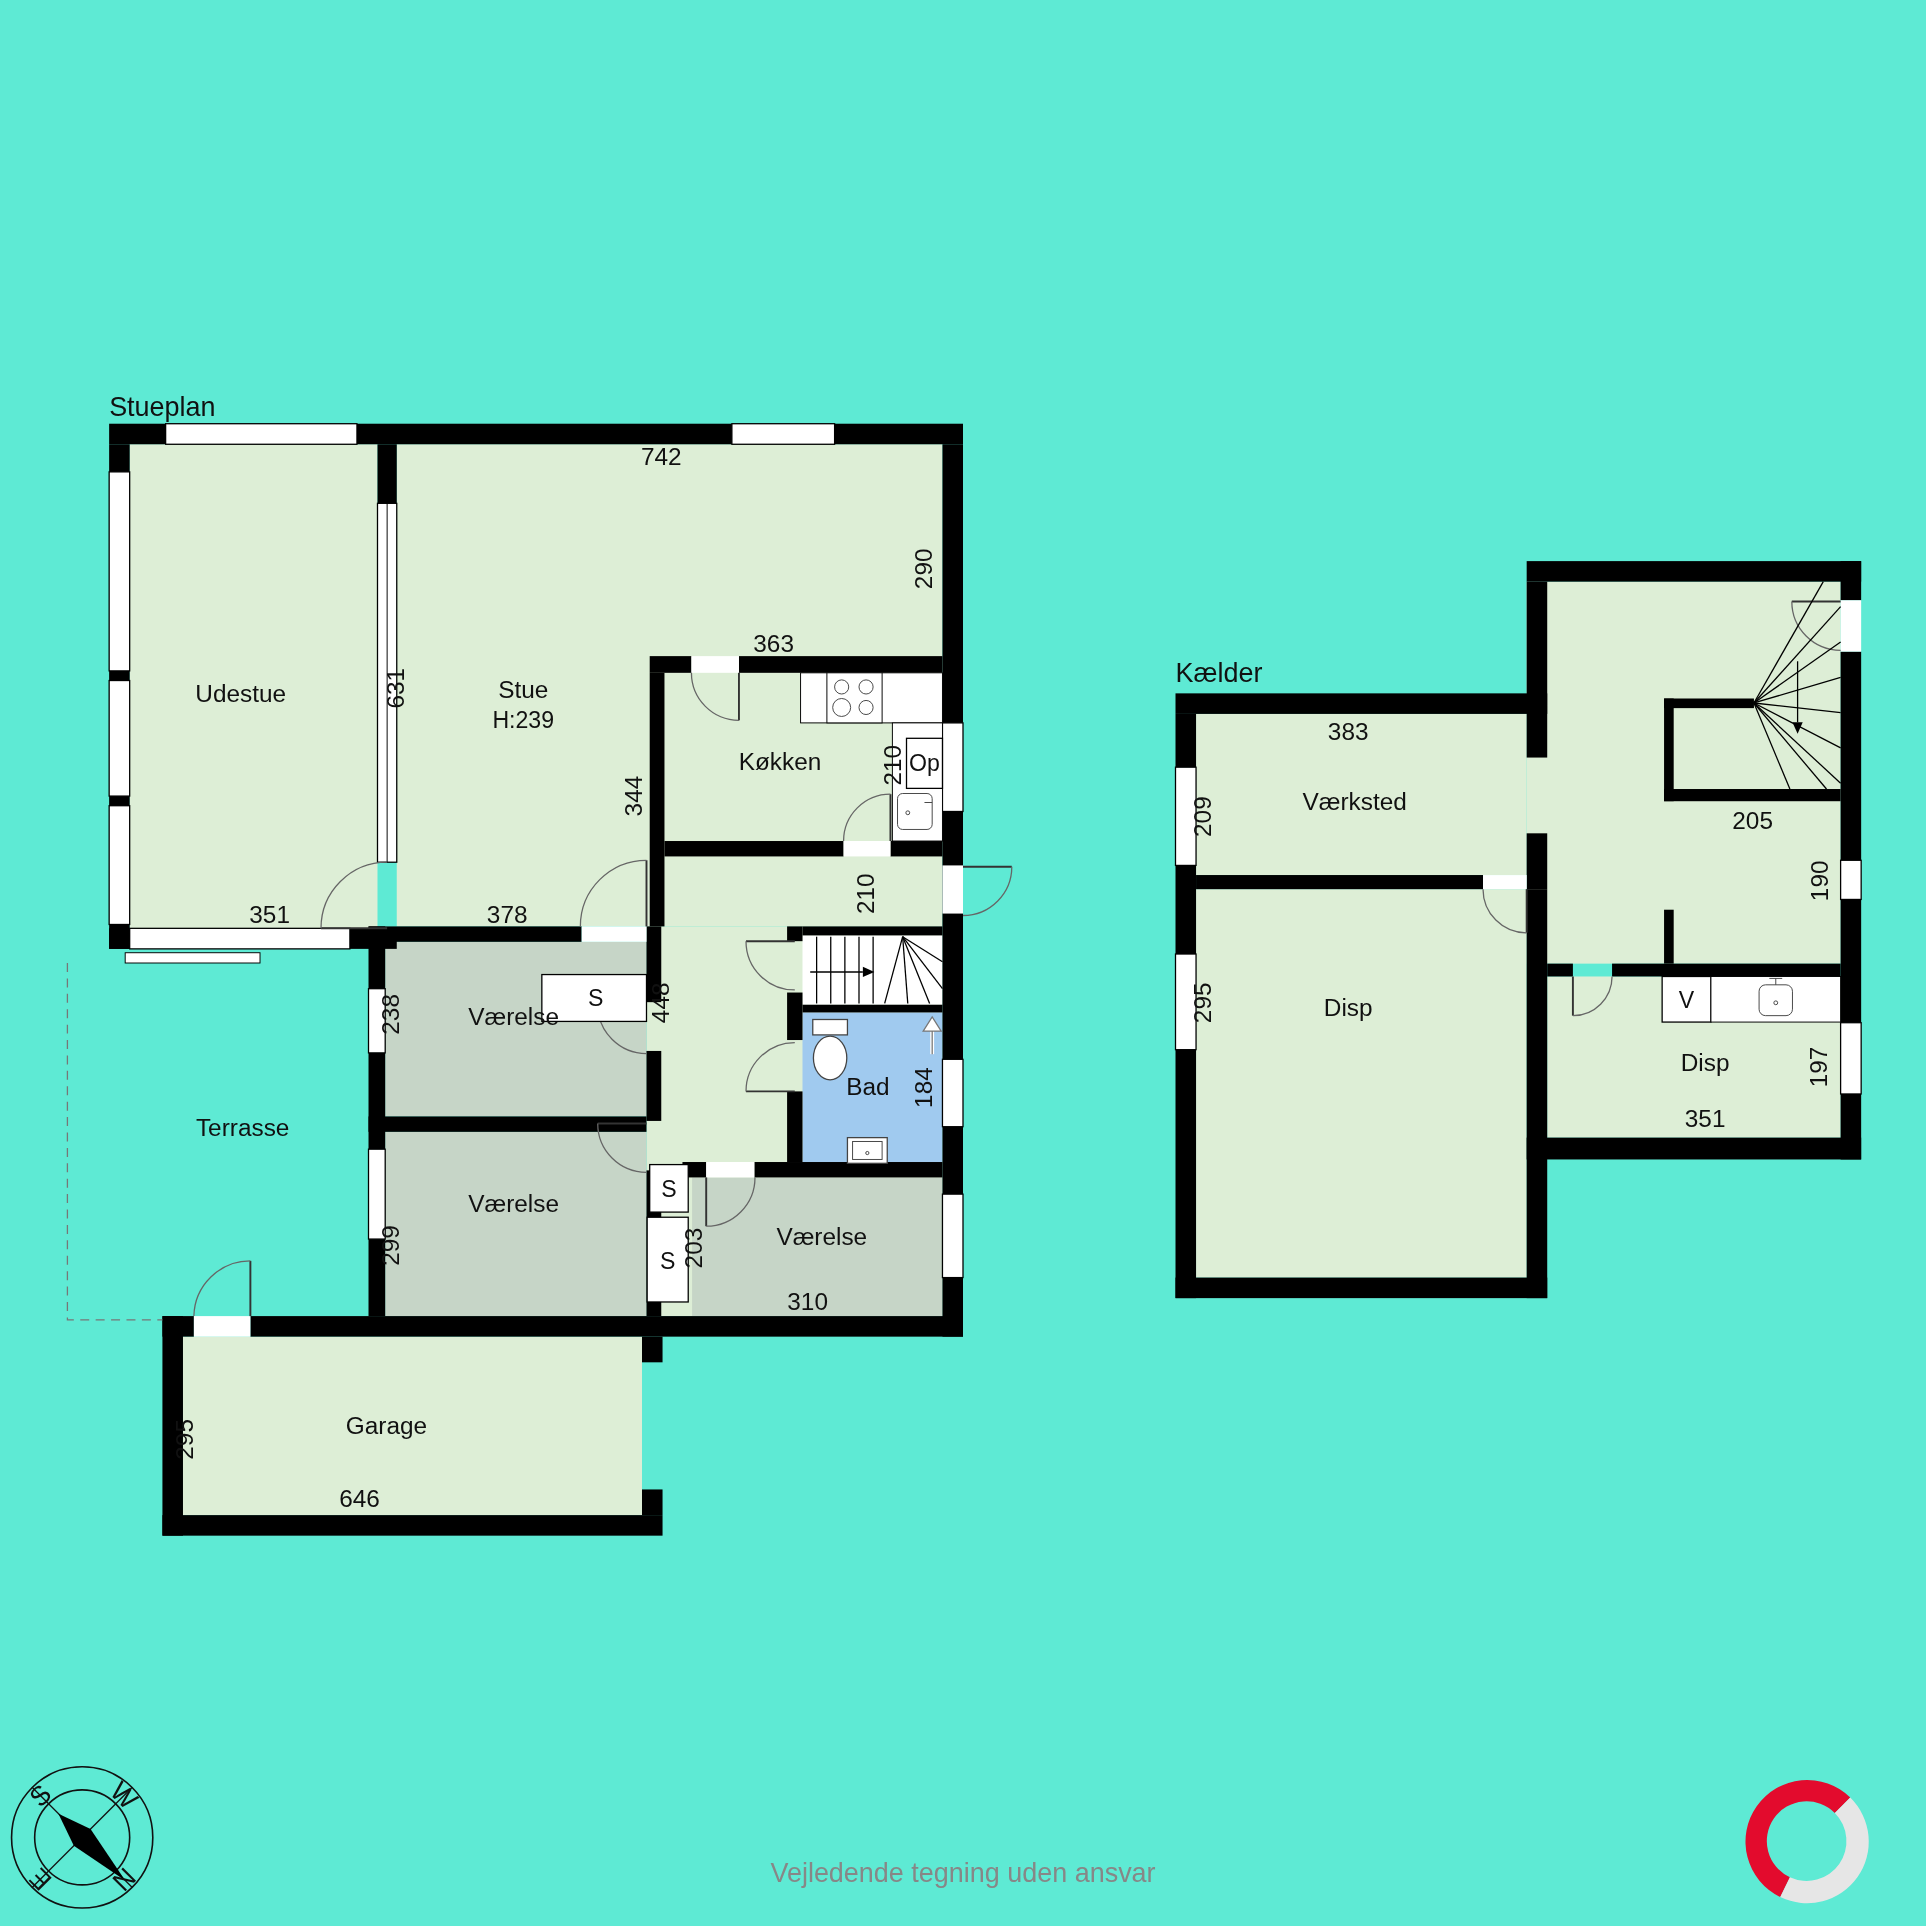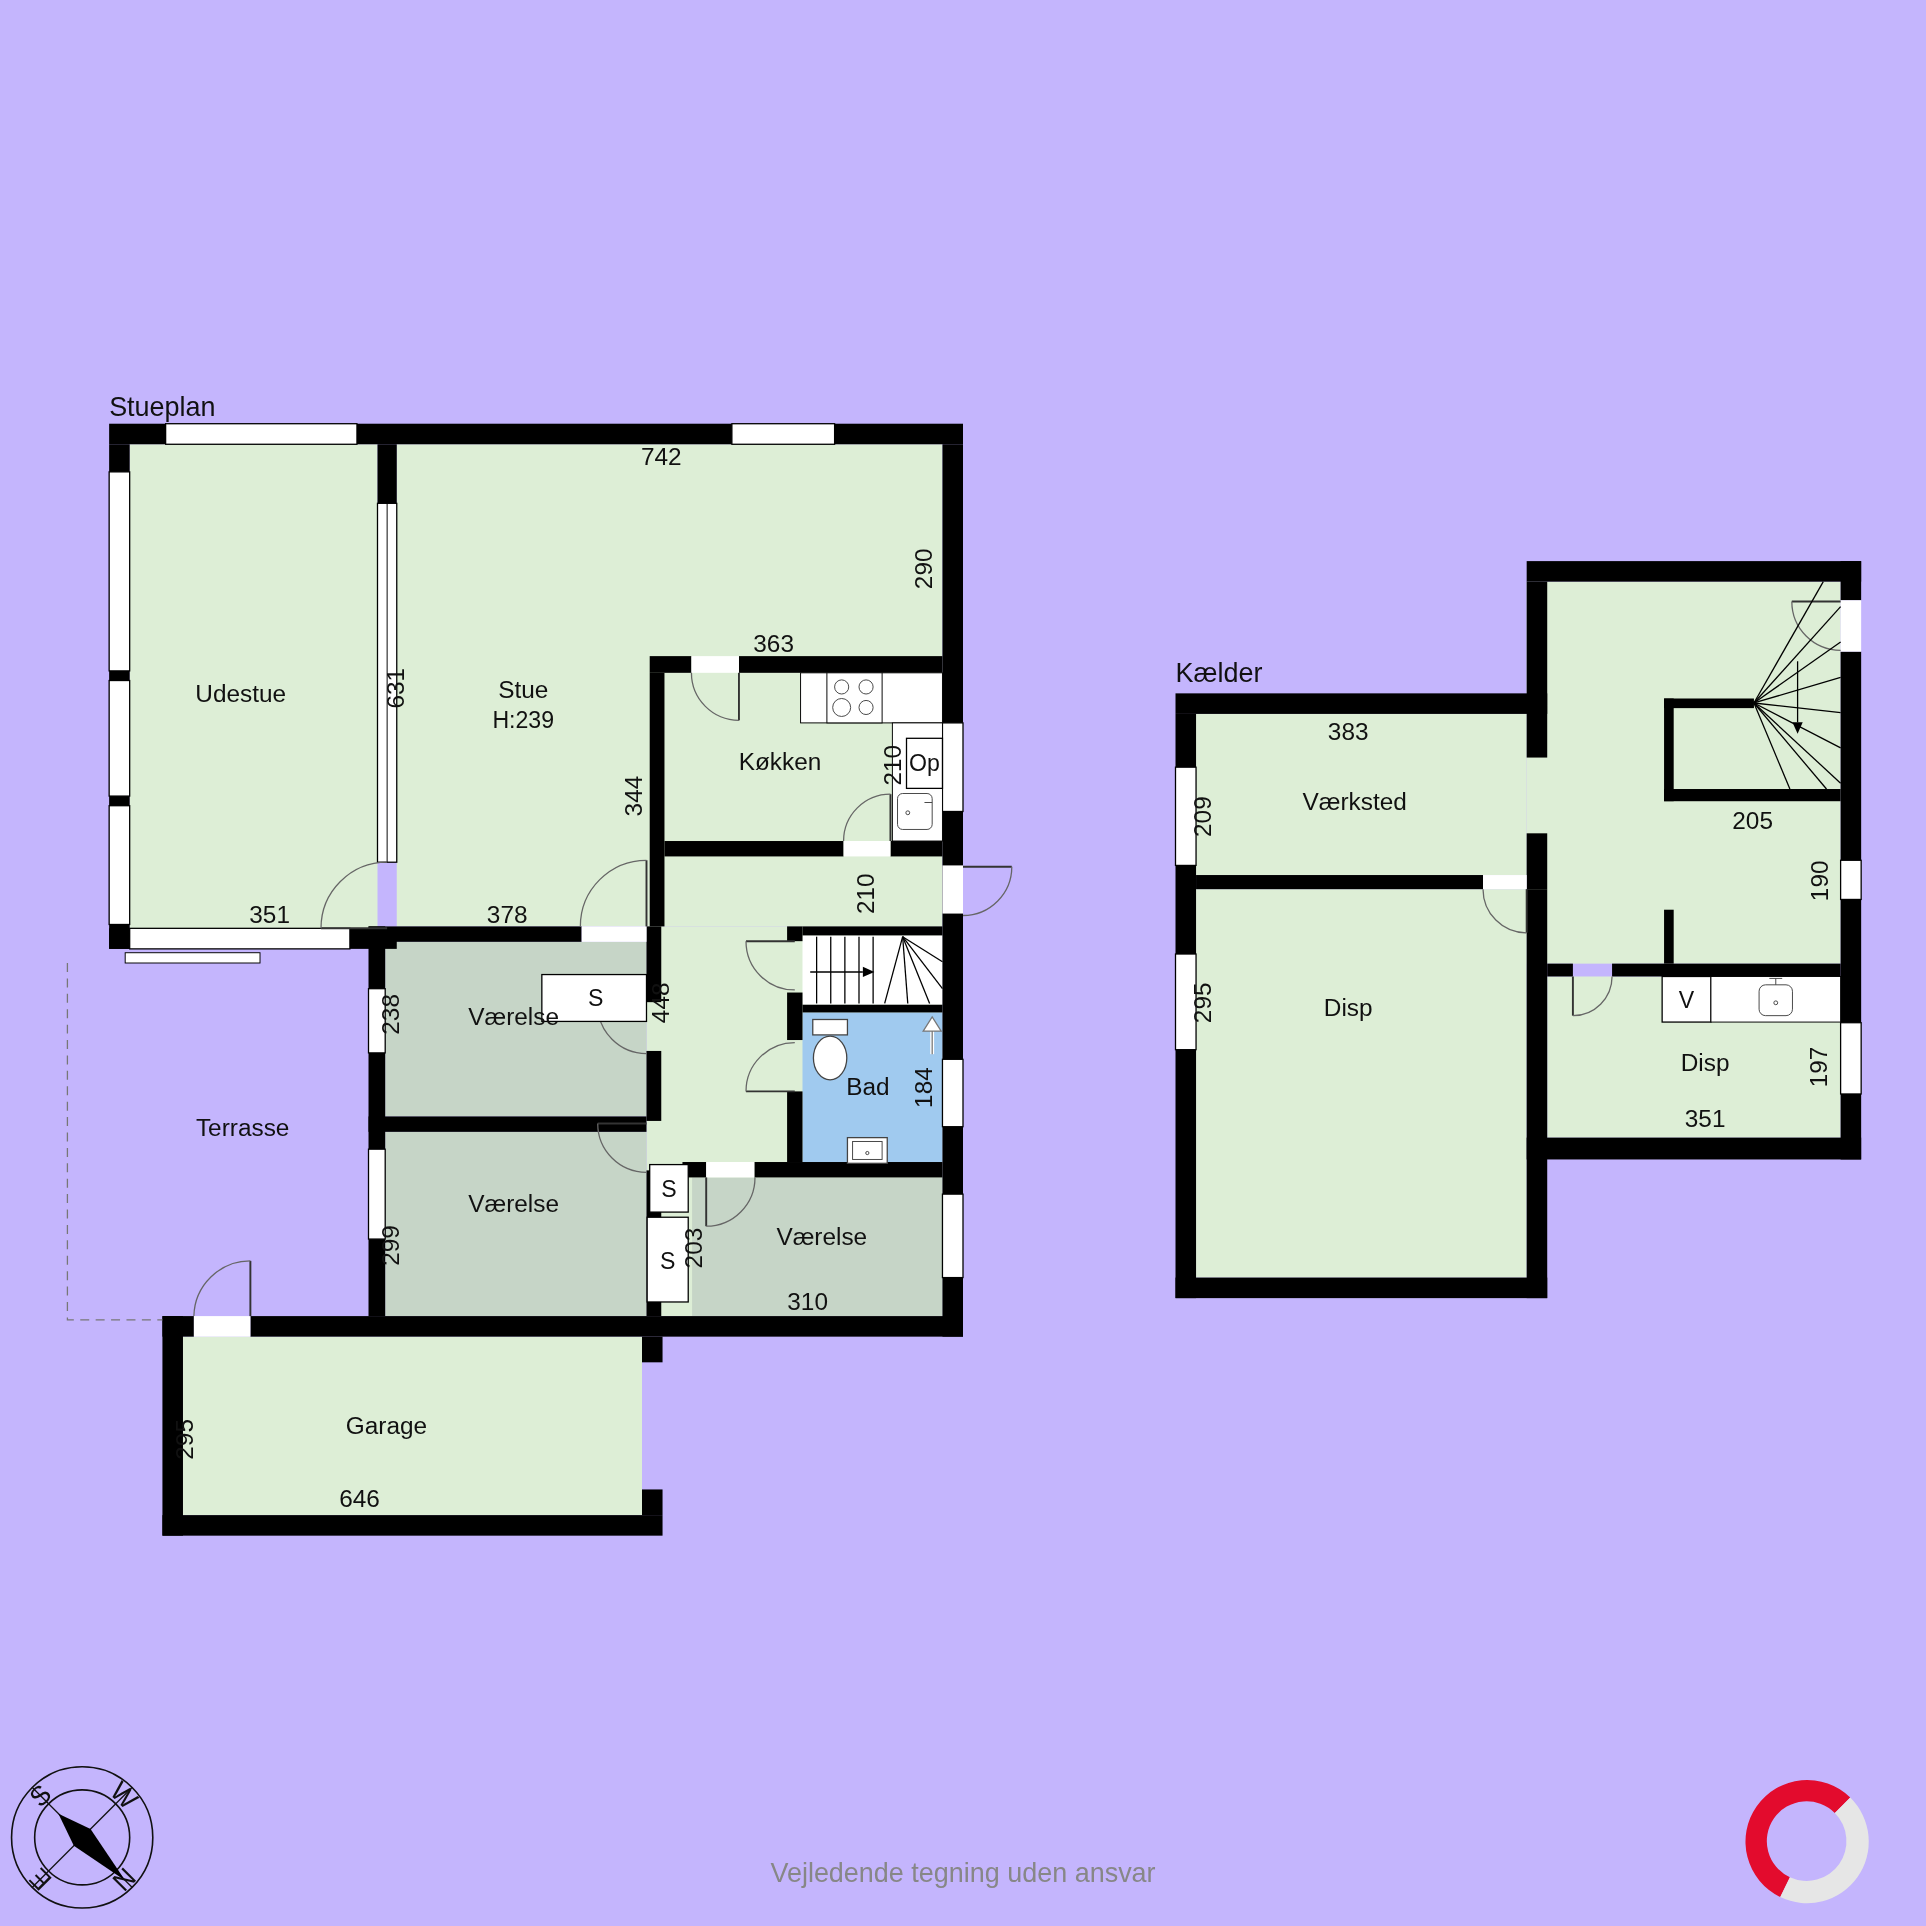--- a/index.html
+++ b/index.html
@@ -1,16 +1,16 @@
 <!DOCTYPE html>
 <html style="font-size:10.3px"><head>
 <meta charset="utf-8">
 <style>
   html,body{margin:0;padding:0;background:#ffffff;}
-  .canvas{position:relative;width:1926px;height:1926px;background:#c4b5fd;overflow:hidden;}
+  .canvas{position:relative;width:1926px;height:1926px;background:#5eead4;overflow:hidden;}
   svg{position:absolute;left:0;top:0;}
   text{font-family:"Liberation Sans",sans-serif;fill:#111;}
   .wall{fill:#000;}
   .roomg{fill:#ddeed6;}
   .roomx{fill:#c6d5c7;}
   .roomb{fill:#a0caef;}
   .wht{fill:#fff;}
   .frame{fill:#fff;stroke:#000;stroke-width:2;}
   .thin{fill:#fff;stroke:#000;stroke-width:1.5;}
   .door-arc{fill:none;stroke:#666;stroke-width:2;}

